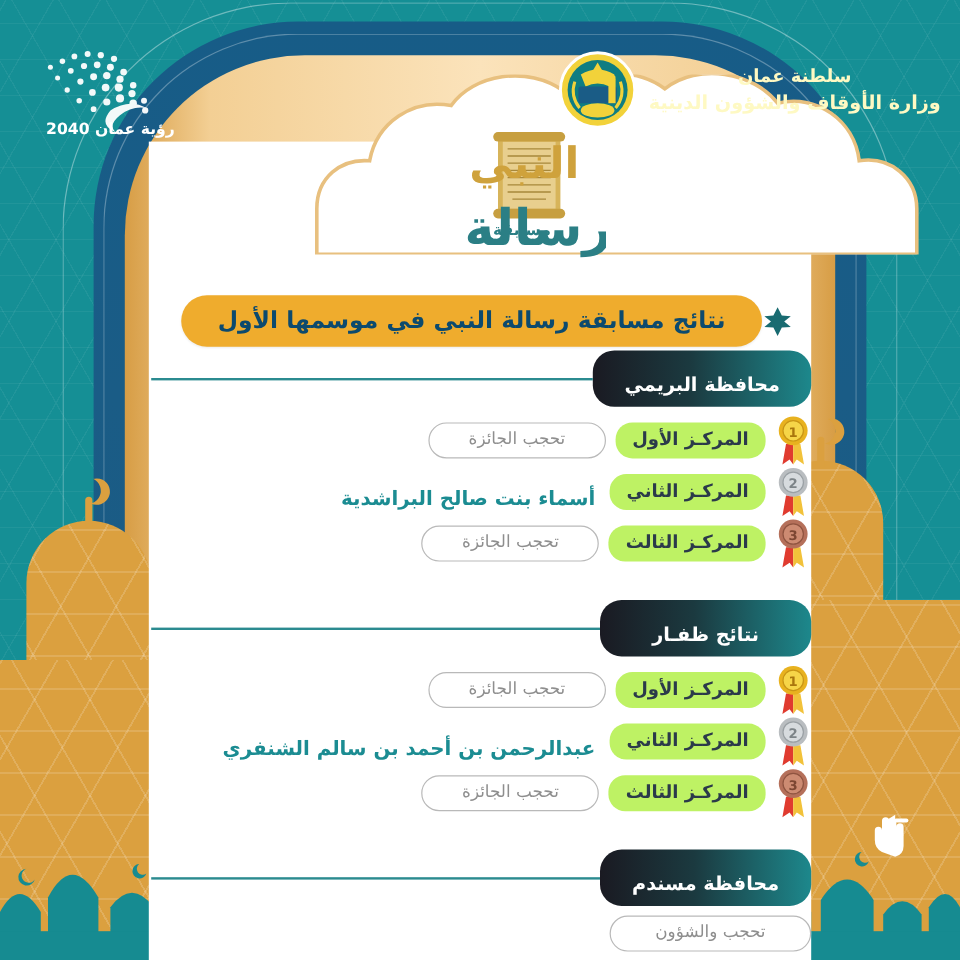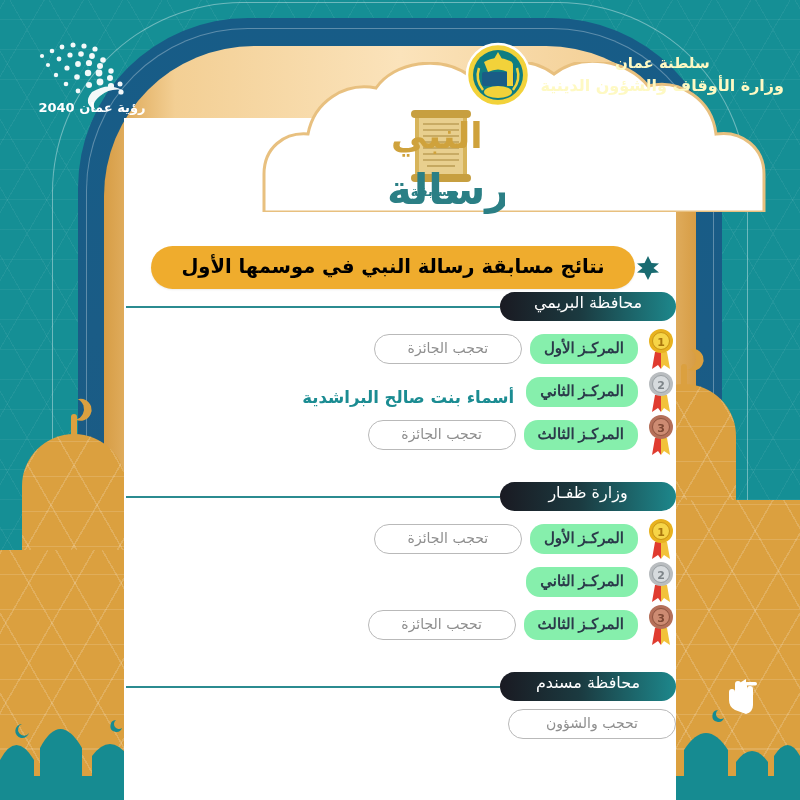--- a/index.html
+++ b/index.html
@@ -124,49 +124,48 @@
   
   .comp-logo { position:absolute; left: 50%; transform: translateX(-50%);
                top: 104px; width: 210px; height: 120px; z-index: 12; }
 
   
   .title-row {
     position: absolute; top: 246px; left: 0; right: 0; z-index: 14;
     display: flex; justify-content: center; align-items: center;
   }
   .title-pill {
-    background: #efac2d; color:#000000;
+    background: #efac2d; color:#0c4a6e;
     font-size: 19.5px; font-weight: 700;
     padding: 9px 30px 11px;
     border-radius: 22px;
     white-space: nowrap;
     box-shadow: 0 1px 2px rgba(0,0,0,.08);
   }
   .title-star { margin-right: -12px; margin-left: 0; }
 
   
   .content { position:absolute; z-index: 14; left:124px; width:552px; top: 292px; }
 
   .gov-head { display:flex; align-items:center; justify-content:flex-start; }
   .gov-pill {
     background: linear-gradient(90deg, #1a1a22 0%, #1b3a40 45%, #1d888c 100%);
-    color: #fff; font-size: 16px; font-weight: 400;
-    padding: 1px 26px 9px; border-radius: 18px; min-width: 176px;
+    color: #fff; font-size: 16px; font-weight: 700;
+    padding: 19px 26px 9px; border-radius: 18px; min-width: 176px;
     text-align: center; white-space: nowrap;
   }
   .gov-rule { flex: 1 1 auto; height: 2px; background:#2b8b90; margin-left: 2px; margin-right: 0; }
 
   .rows { margin-top: 6px; }
   .row { display:flex; align-items:center; justify-content:flex-start; gap: 8px; height: 43px; }
   .medal { width: 30px; height: 42px; flex: 0 0 30px; }
   .place-pill {
-    background:#86efac; color:#2b3a4a; font-size: 15px; font-weight:700;
+    background:#bef264; color:#2b3a4a; font-size: 15px; font-weight:700;
     padding: 5px 14px 7px; border-radius: 14px; min-width: 104px; text-align:center;
     white-space: nowrap;
-    font-family: Liberation Serif, serif;
   }
   .result-pill {
     border: 1.4px solid #b9b9b9; color:#8e8e8e; background:#fff;
     font-size: 14px; padding: 5px 22px 7px; border-radius: 16px;
     min-width: 148px; text-align: center; white-space: nowrap;
   }
   .winner-name {
     color:#1b8c92; font-size: 16.5px; font-weight: 700; white-space: nowrap;
     padding: 0 4px;
     margin-top: 12px;
@@ -355,21 +354,21 @@
             <text x="15" y="18" text-anchor="middle" font-size="11" font-weight="700" fill="#7d4733" font-family="'DejaVu Sans', sans-serif">3</text>
           </svg>
           <div class="place-pill">المركـز الثالث</div>
           <div class="result-pill">تحجب الجائزة</div>
         </div>
       </div>
     </div>
 
     <div class="section">
       <div class="gov-head">
-        <div class="gov-pill">وزارة ظفـار</div>
+        <div class="gov-pill">نتائج ظفـار</div>
         <div class="gov-rule"></div>
       </div>
       <div class="rows">
 
         <div class="row">
           <svg class="medal" viewBox="0 0 30 42">
             <path d="M9 24 L6 41 L12 37 L15 41 L15 24z" fill="#e03b2f"></path>
             <path d="M21 24 L24 41 L18 37 L15 41 L15 24z" fill="#f2c23a"></path>
             <circle cx="15" cy="13" r="12" fill="#e8b21f"></circle>
             <circle cx="15" cy="13" r="8.5" fill="#f6d548" stroke="#c99516" stroke-width="1"></circle>
@@ -381,20 +380,21 @@
 
         <div class="row">
           <svg class="medal" viewBox="0 0 30 42">
             <path d="M9 24 L6 41 L12 37 L15 41 L15 24z" fill="#e03b2f"></path>
             <path d="M21 24 L24 41 L18 37 L15 41 L15 24z" fill="#f2c23a"></path>
             <circle cx="15" cy="13" r="12" fill="#b9bdc0"></circle>
             <circle cx="15" cy="13" r="8.5" fill="#d7dbde" stroke="#9aa0a4" stroke-width="1"></circle>
             <text x="15" y="18" text-anchor="middle" font-size="11" font-weight="700" fill="#7d8488" font-family="'DejaVu Sans', sans-serif">2</text>
           </svg>
           <div class="place-pill">المركـز الثاني</div>
+          <div class="winner-name">عبدالرحمن بن أحمد بن سالم الشنفري</div>
         </div>
 
         <div class="row">
           <svg class="medal" viewBox="0 0 30 42">
             <path d="M9 24 L6 41 L12 37 L15 41 L15 24z" fill="#e03b2f"></path>
             <path d="M21 24 L24 41 L18 37 L15 41 L15 24z" fill="#f2c23a"></path>
             <circle cx="15" cy="13" r="12" fill="#b5705a"></circle>
             <circle cx="15" cy="13" r="8.5" fill="#cd8b72" stroke="#8f5440" stroke-width="1"></circle>
             <text x="15" y="18" text-anchor="middle" font-size="11" font-weight="700" fill="#7d4733" font-family="'DejaVu Sans', sans-serif">3</text>
           </svg>

